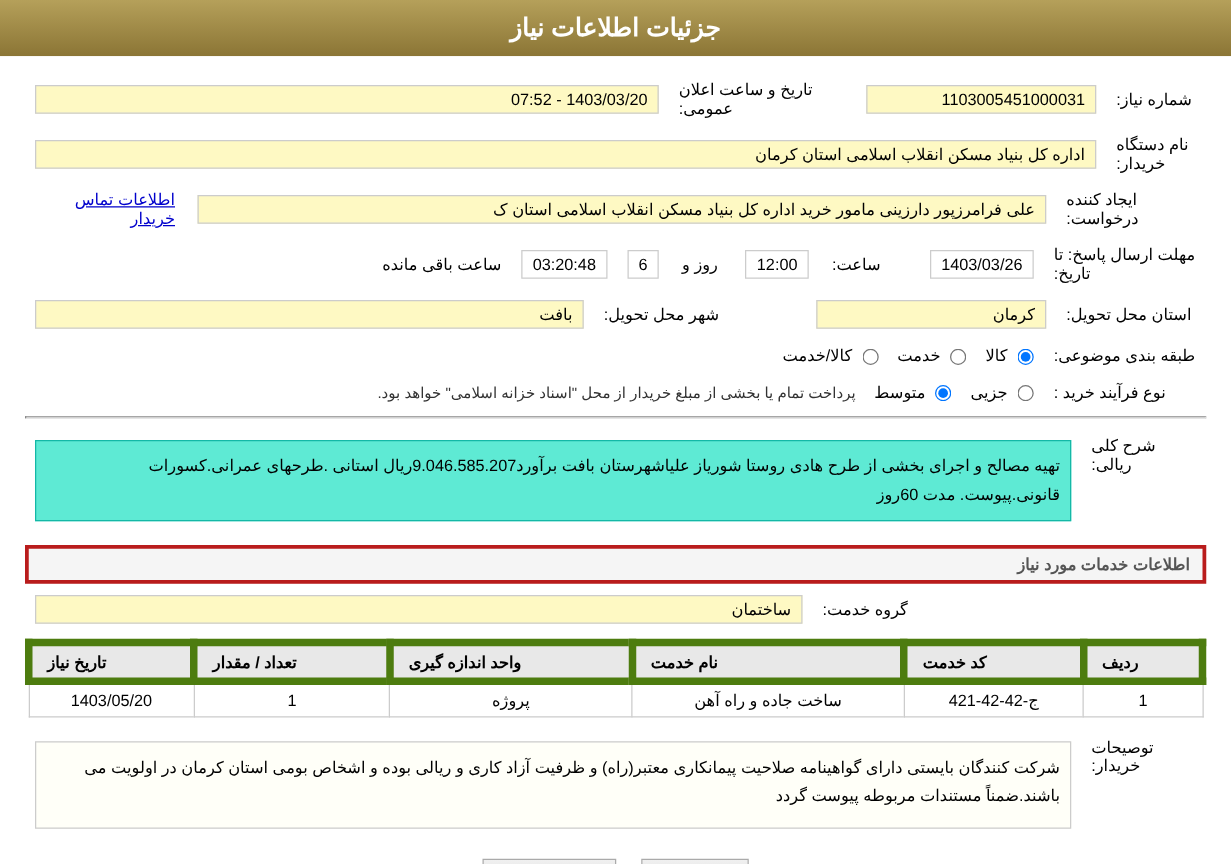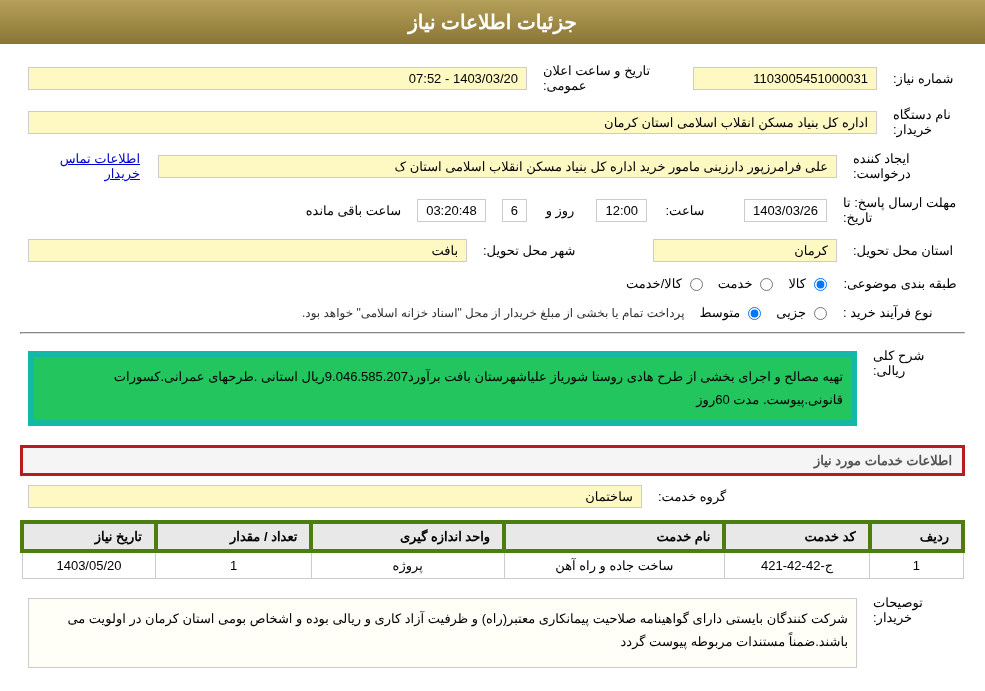--- a/index.html
+++ b/index.html
@@ -43,38 +43,38 @@
     }
     .section-header {
       background: #f5f5f5;
       border: 3px solid #b91c1c;
       padding: 5px 10px;
       font-weight: bold;
       color: #555;
       margin-bottom: 5px;
     }
     .description-box {
-      border: 6px solid #14b8a6;
+      border: 1px solid #14b8a6;
       padding: 8px;
-      background: #22c55e;
+      background: #5eead4;
       margin: 5px 0;
       min-height: 60px;
       text-align: right;
       line-height: 1.8;
     }
     .services-table {
       width: 100%;
       border-collapse: collapse;
       margin-top: 5px;
     }
     .services-table th {
       background: #e8e8e8;
-      border: 4px solid #4d7c0f;
+      border: 6px solid #4d7c0f;
       padding: 5px 12px;
-      text-align: right;
+      text-align: left;
       font-weight: bold;
     }
     .services-table td {
       border: 1px solid #ccc;
       padding: 5px 8px;
       text-align: center;
     }
     .services-table tr:nth-child(even) td {
       background: #f9f9f9;
     }
@@ -215,21 +215,21 @@
         <td>
           <div class="full-border-box">بافت</div>
         </td>
       </tr>
     </tbody>
       </table>
 
     <table class="main-info-table" style="margin-bottom:6px;">
       <tbody>
           <tr>
-        <td style="width:130px; text-align:center;">طبقه بندی موضوعی:</td>
+        <td style="width:130px; text-align:left;">طبقه بندی موضوعی:</td>
         <td>
           <div class="radio-group">
             <div class="radio-item">
               <input type="radio" name="tabaghe" checked="" style="">
               <span>کالا</span>
             </div>
             <div class="radio-item">
               <input type="radio" name="tabaghe" style="">
               <span>خدمت</span>
             </div>

